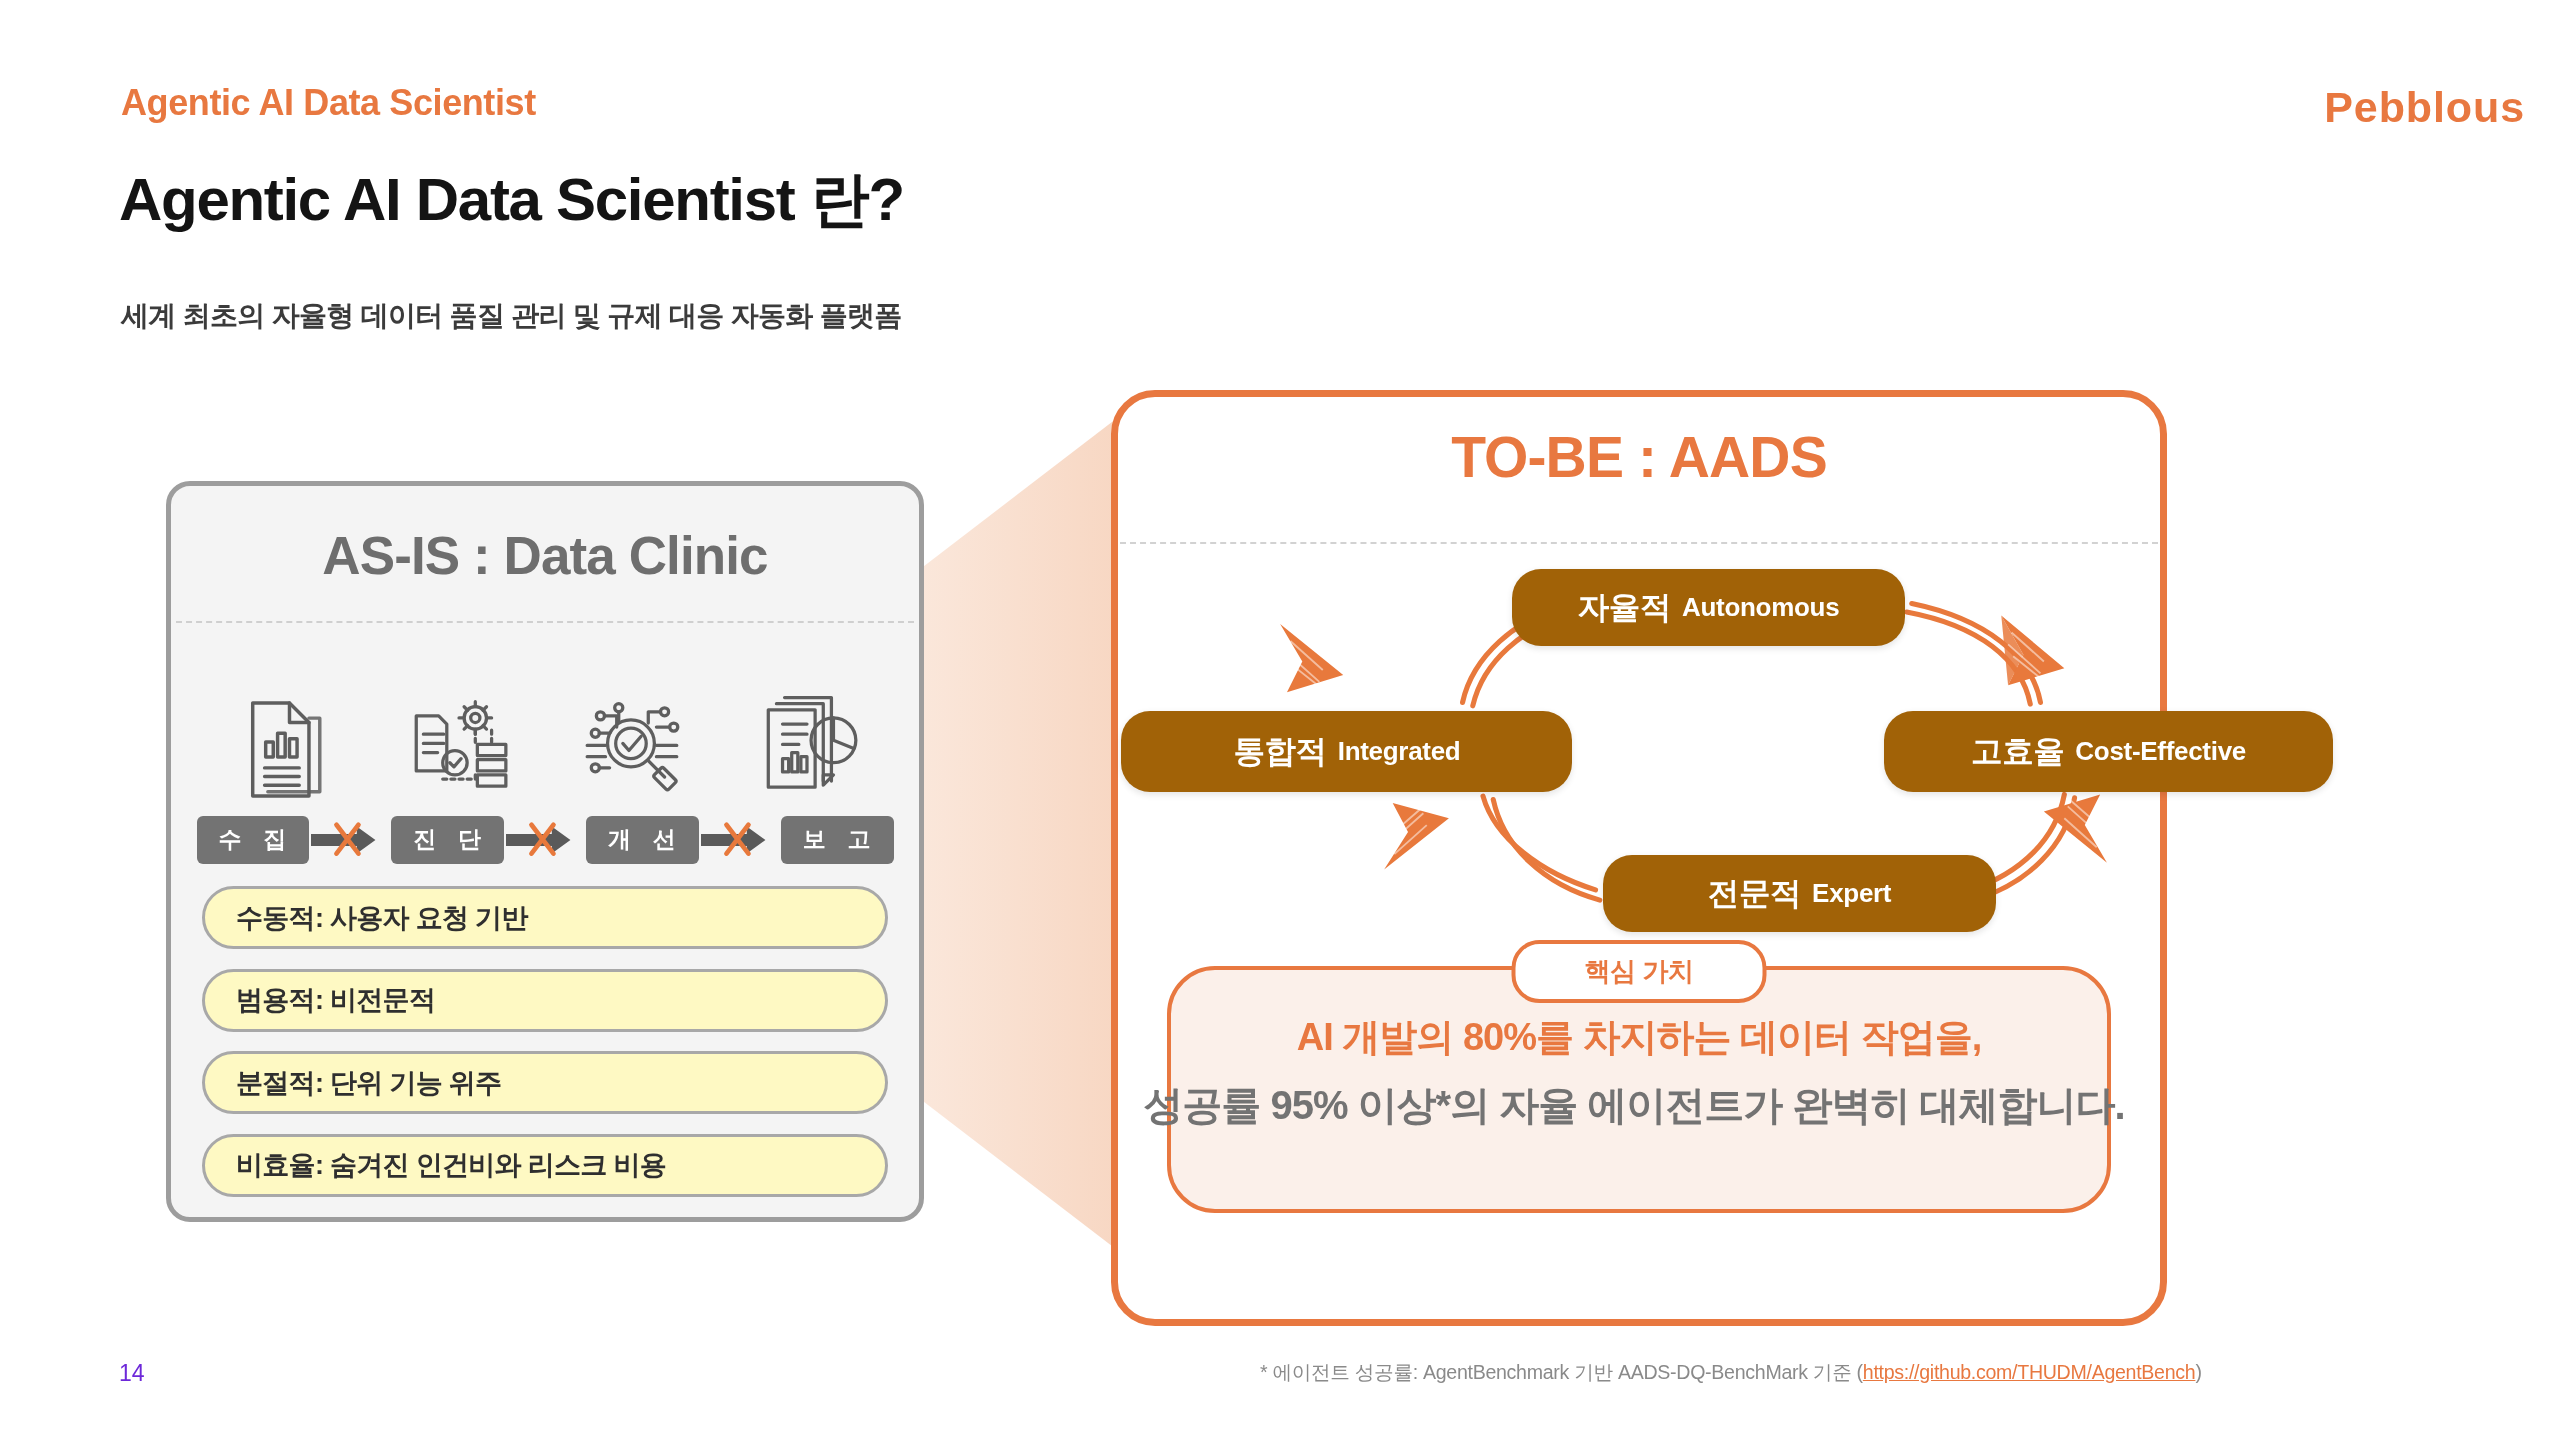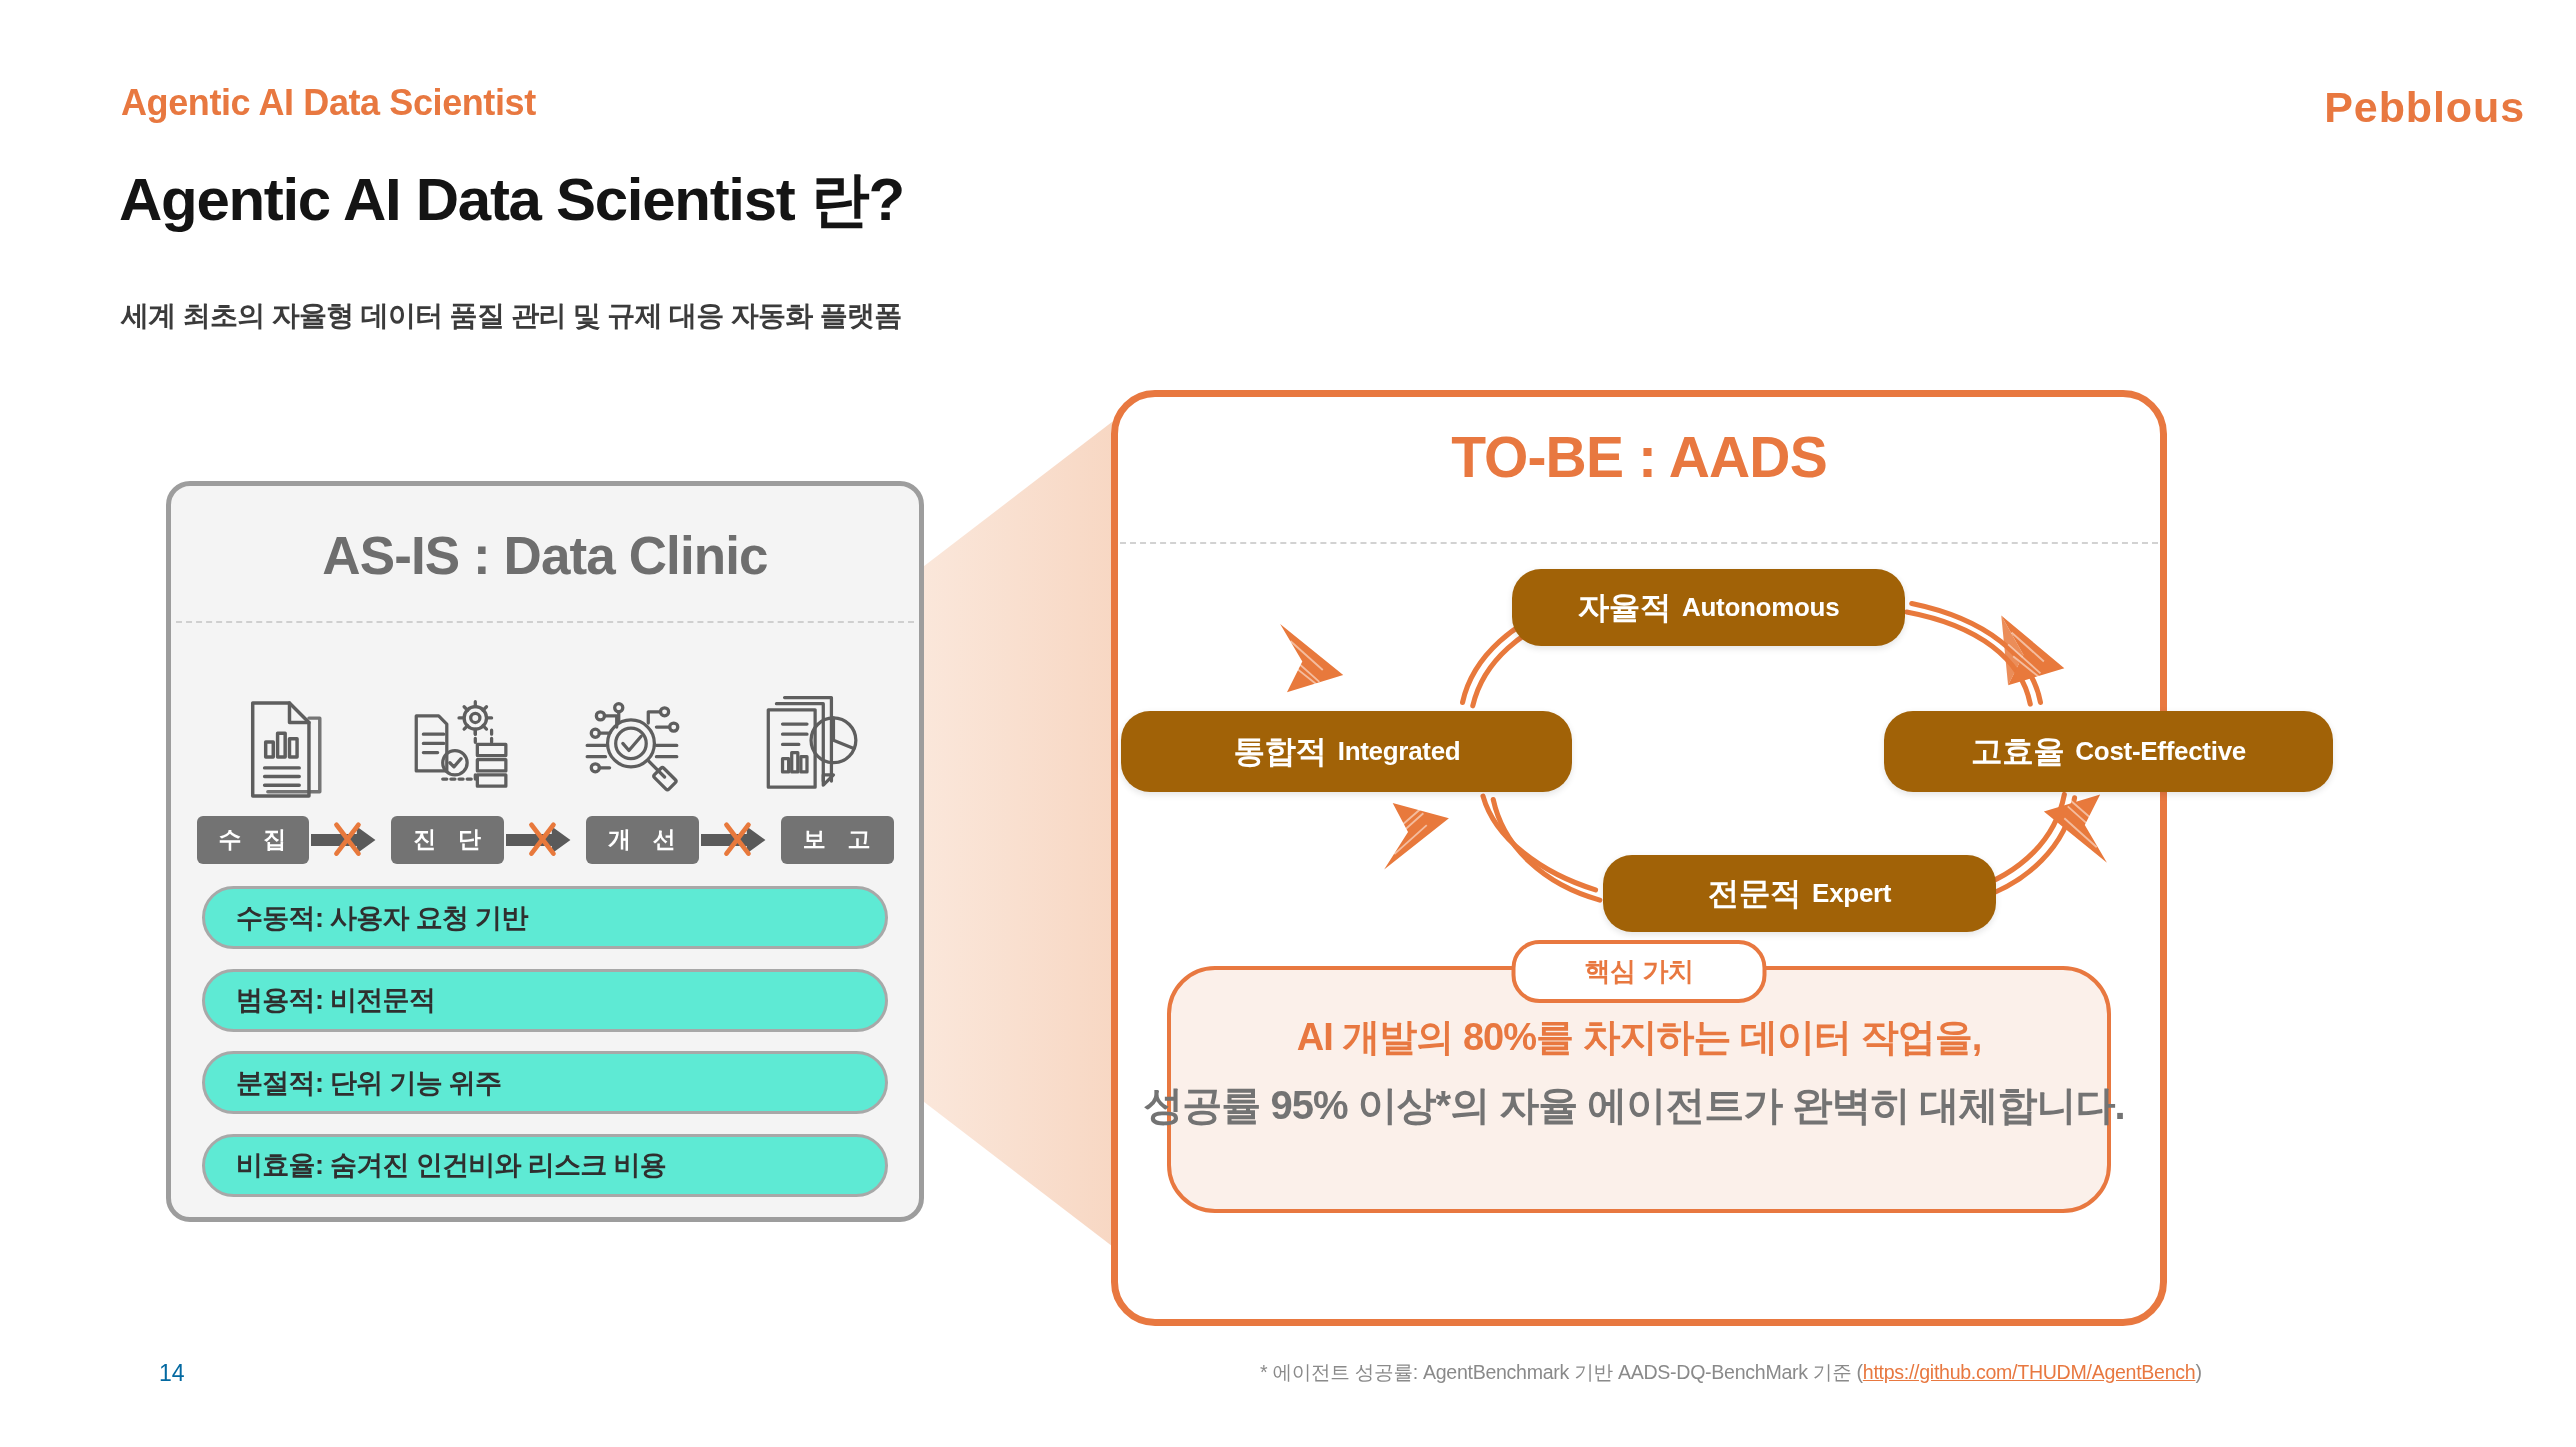--- a/index.html
+++ b/index.html
@@ -61,21 +61,21 @@
     font-size:23px;font-weight:700;letter-spacing:7.7px;
     padding:7.7px 15.3px 9.4px 22px;white-space:nowrap;
   }
   .stage-arrow{width:78px;height:48px;flex:0 0 auto;}
   #bullets{
     position:absolute;left:31px;right:31px;top:400px;
     display:flex;flex-direction:column;gap:19.6px;
   }
   .bullet{
     height:63px;border:3.4px solid #a8a8a8;border-radius:32px;
-    background:#5eead4;display:flex;align-items:center;
+    background:#fef9c3;display:flex;align-items:center;
     padding-left:31px;box-sizing:border-box;
     font-size:27px;font-weight:700;color:#2f2f2f;letter-spacing:-0.7px;
   }
 
   
   #tobe-card{
     left:1111px;top:390px;width:1056px;height:936px;
     background:#ffffff;border:7.7px solid #E87840;border-radius:44px;
     box-sizing:border-box;
   }
@@ -119,21 +119,21 @@
   #core-line1{
     position:absolute;left:0;right:0;top:615px;text-align:center;
     font-size:38px;font-weight:800;color:#E87840;letter-spacing:-1px;
   }
   #core-line2{
     position:absolute;left:0;right:10px;top:681px;text-align:center;
     font-size:40px;font-weight:800;color:#737373;letter-spacing:-1px;
   }
 
   
-  #page-number{left:119px;top:1360px;font-size:23px;color:#0369a1;font-weight:400;margin-left:40px;}
+  #page-number{left:119px;top:1360px;font-size:23px;color:#6d28d9;font-weight:400;}
   #footnote{
     left:1260px;top:1359px;font-size:19.6px;color:#8a8a8a;font-weight:400;
     letter-spacing:-0.3px;white-space:nowrap;
   }
   #footnote .lnk{color:#E87840;text-decoration:underline;}
 </style>
 </head>
 <body>
 
 <div class="abs" id="eyebrow">Agentic AI Data Scientist</div>

